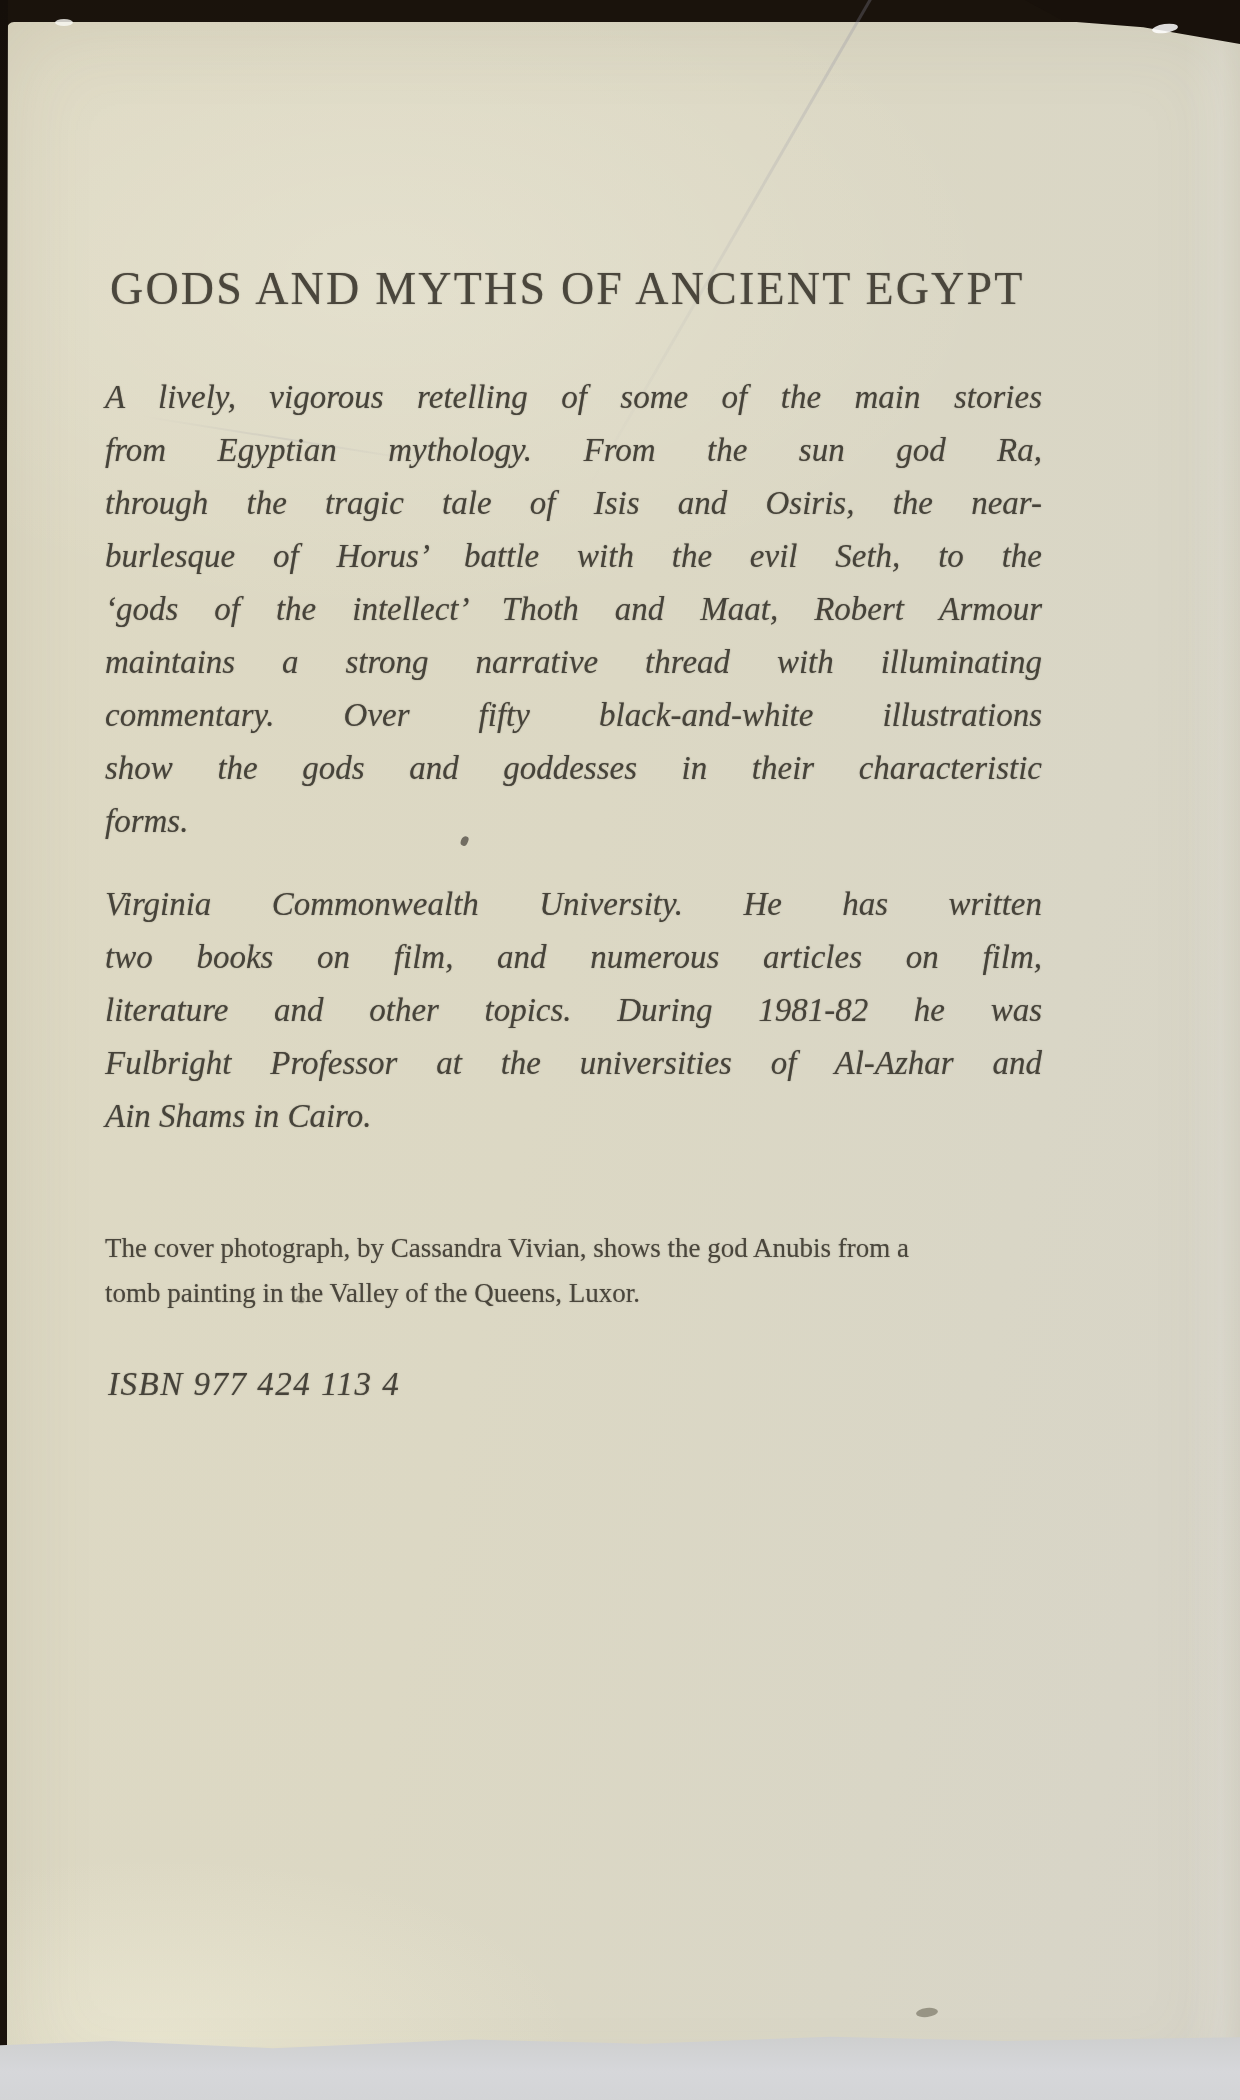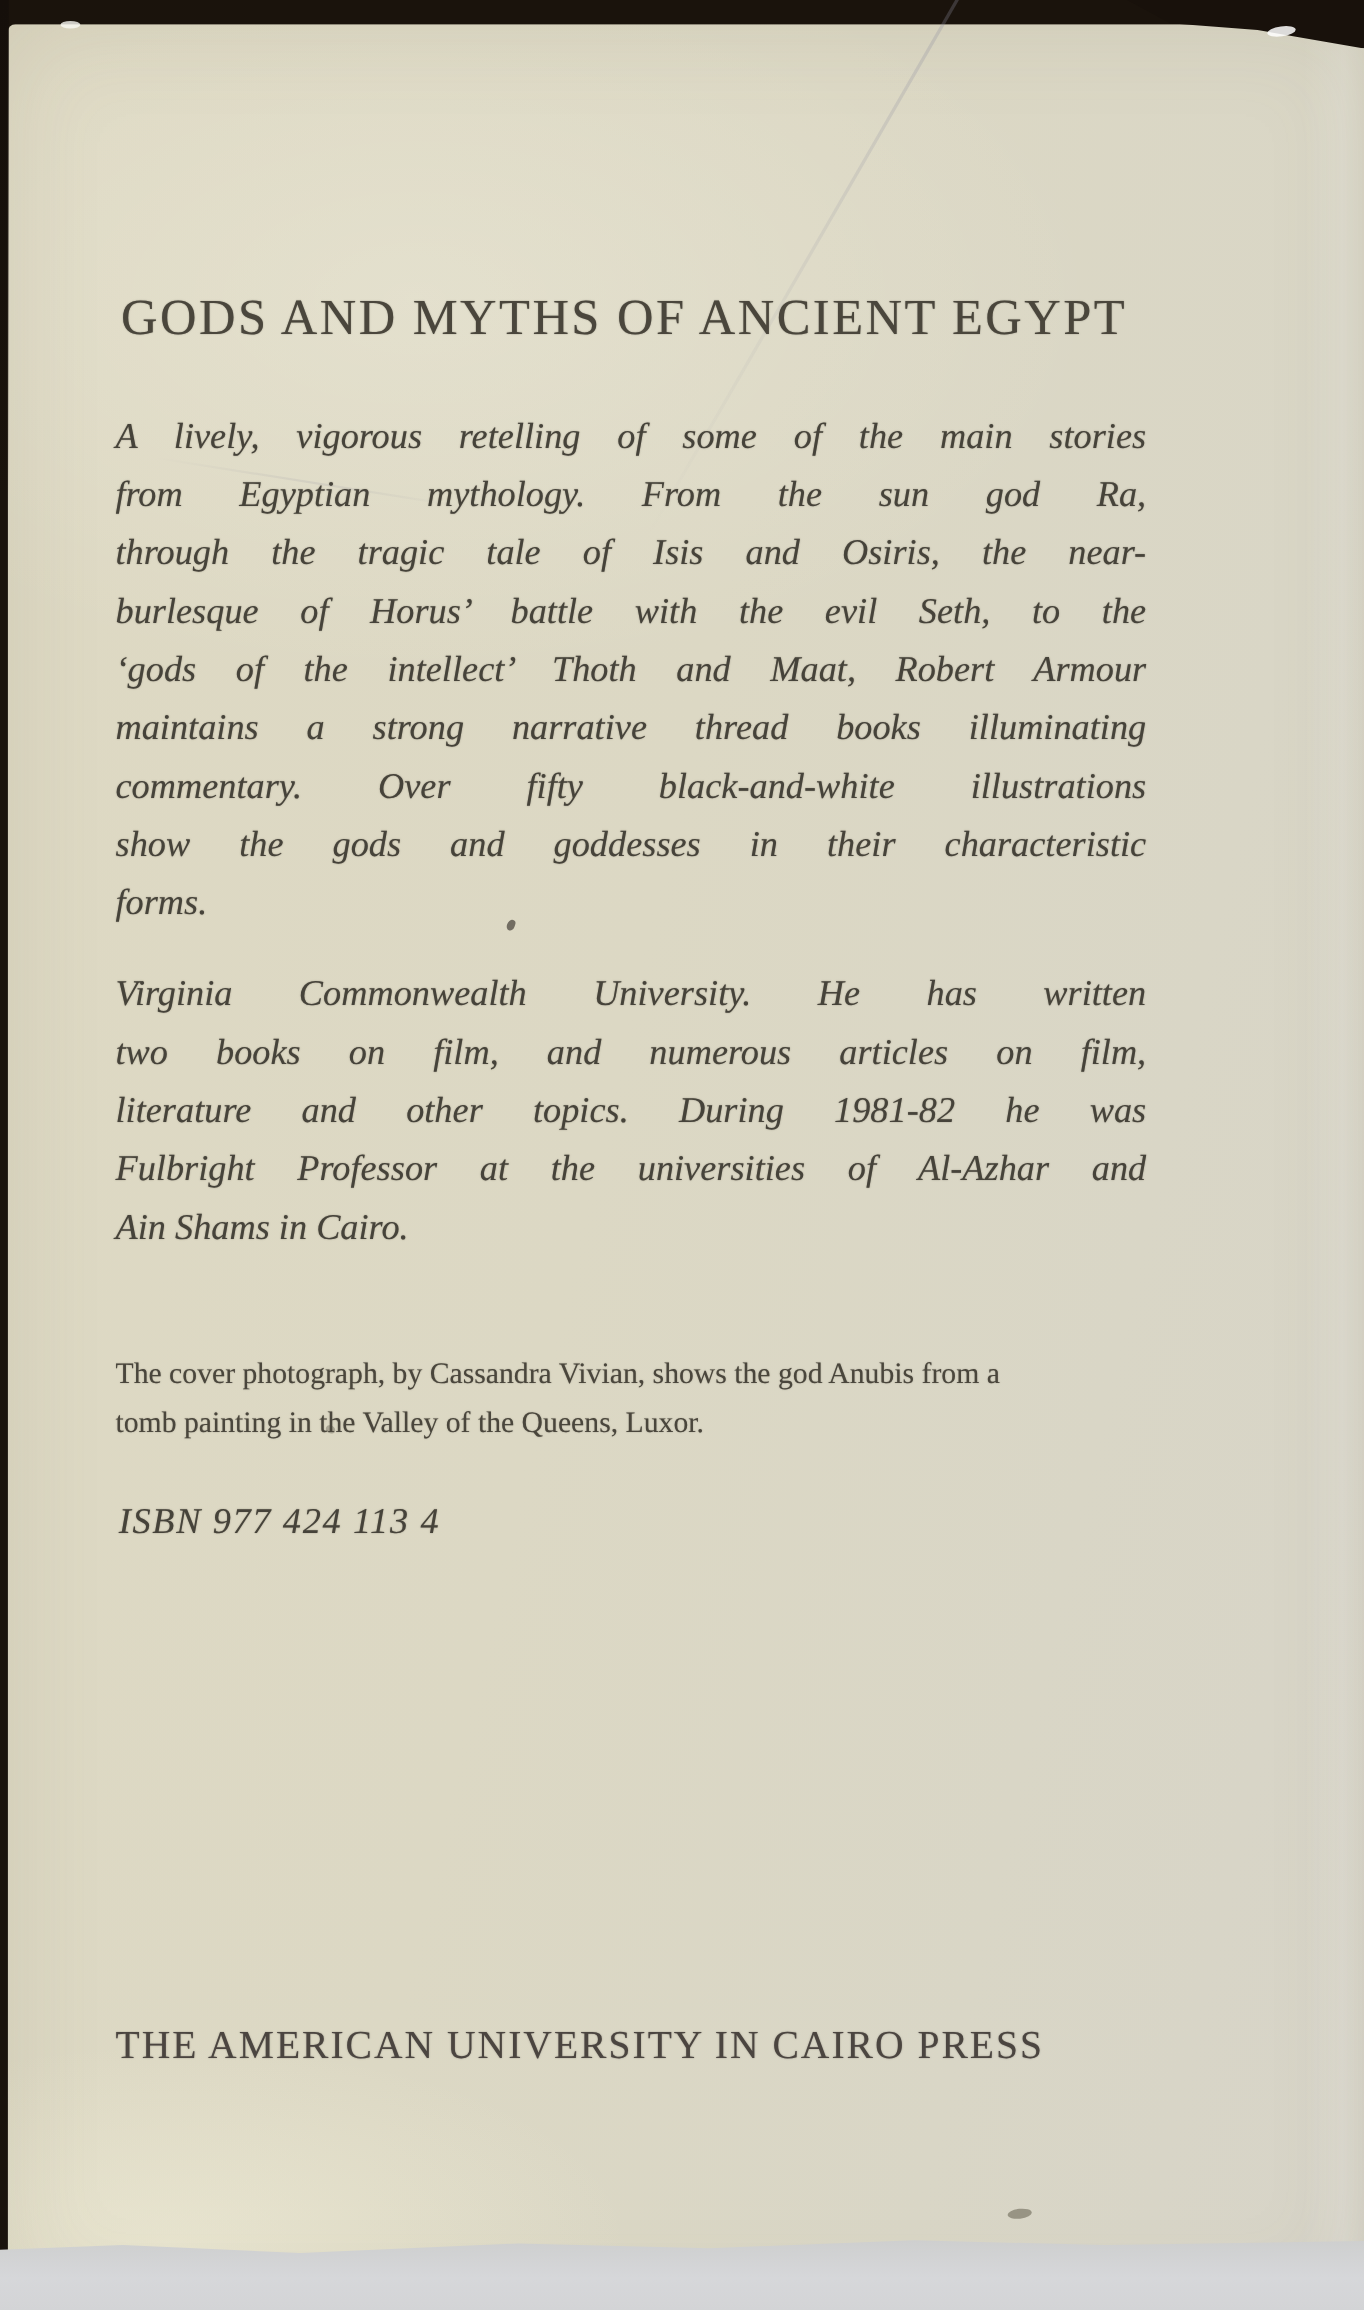--- a/index.html
+++ b/index.html
@@ -115,38 +115,37 @@
   <div class="speck-c"></div>
 
   <div class="title">GODS AND MYTHS OF ANCIENT EGYPT</div>
 
   <div class="block blurb">
     <div class="jline ink">A lively, vigorous retelling of some of the main stories</div>
     <div class="jline ink">from Egyptian mythology.  From the sun god Ra,</div>
     <div class="jline ink">through the tragic tale of Isis and Osiris, the near-</div>
     <div class="jline ink">burlesque of Horus’ battle with the evil Seth, to the</div>
     <div class="jline ink">‘gods of the intellect’ Thoth and Maat, Robert Armour</div>
-    <div class="jline ink">maintains a strong narrative thread books illuminating</div>
+    <div class="jline ink">maintains a strong narrative thread with illuminating</div>
     <div class="jline ink">commentary.  Over fifty black-and-white illustrations</div>
     <div class="jline ink">show the gods and goddesses in their characteristic</div>
     <div class="jline ink lastline">forms.</div>
   </div>
 
   <div class="block author">
     <div class="jline ink">Virginia Commonwealth University.  He has written</div>
     <div class="jline ink">two books on film, and numerous articles on film,</div>
     <div class="jline ink">literature and other topics.  During 1981-82 he was</div>
     <div class="jline ink">Fulbright Professor at the universities of Al-Azhar and</div>
     <div class="jline ink lastline">Ain Shams in Cairo.</div>
   </div>
 
   <div class="block credit">
     <div class="cline">The cover photograph, by Cassandra Vivian, shows the god Anubis from a</div>
     <div class="cline">tomb painting in the Valley of the Queens, Luxor.</div>
   </div>
 
   <div class="isbn ink">ISBN 977 424 113 4</div>
 
-  <div class="publisher">THE AMERICAN UNIVERSITY IN CAIRO PRESS</div>
 
   <div class="page-edges"></div>
 
 </div>
 
 </body></html>

